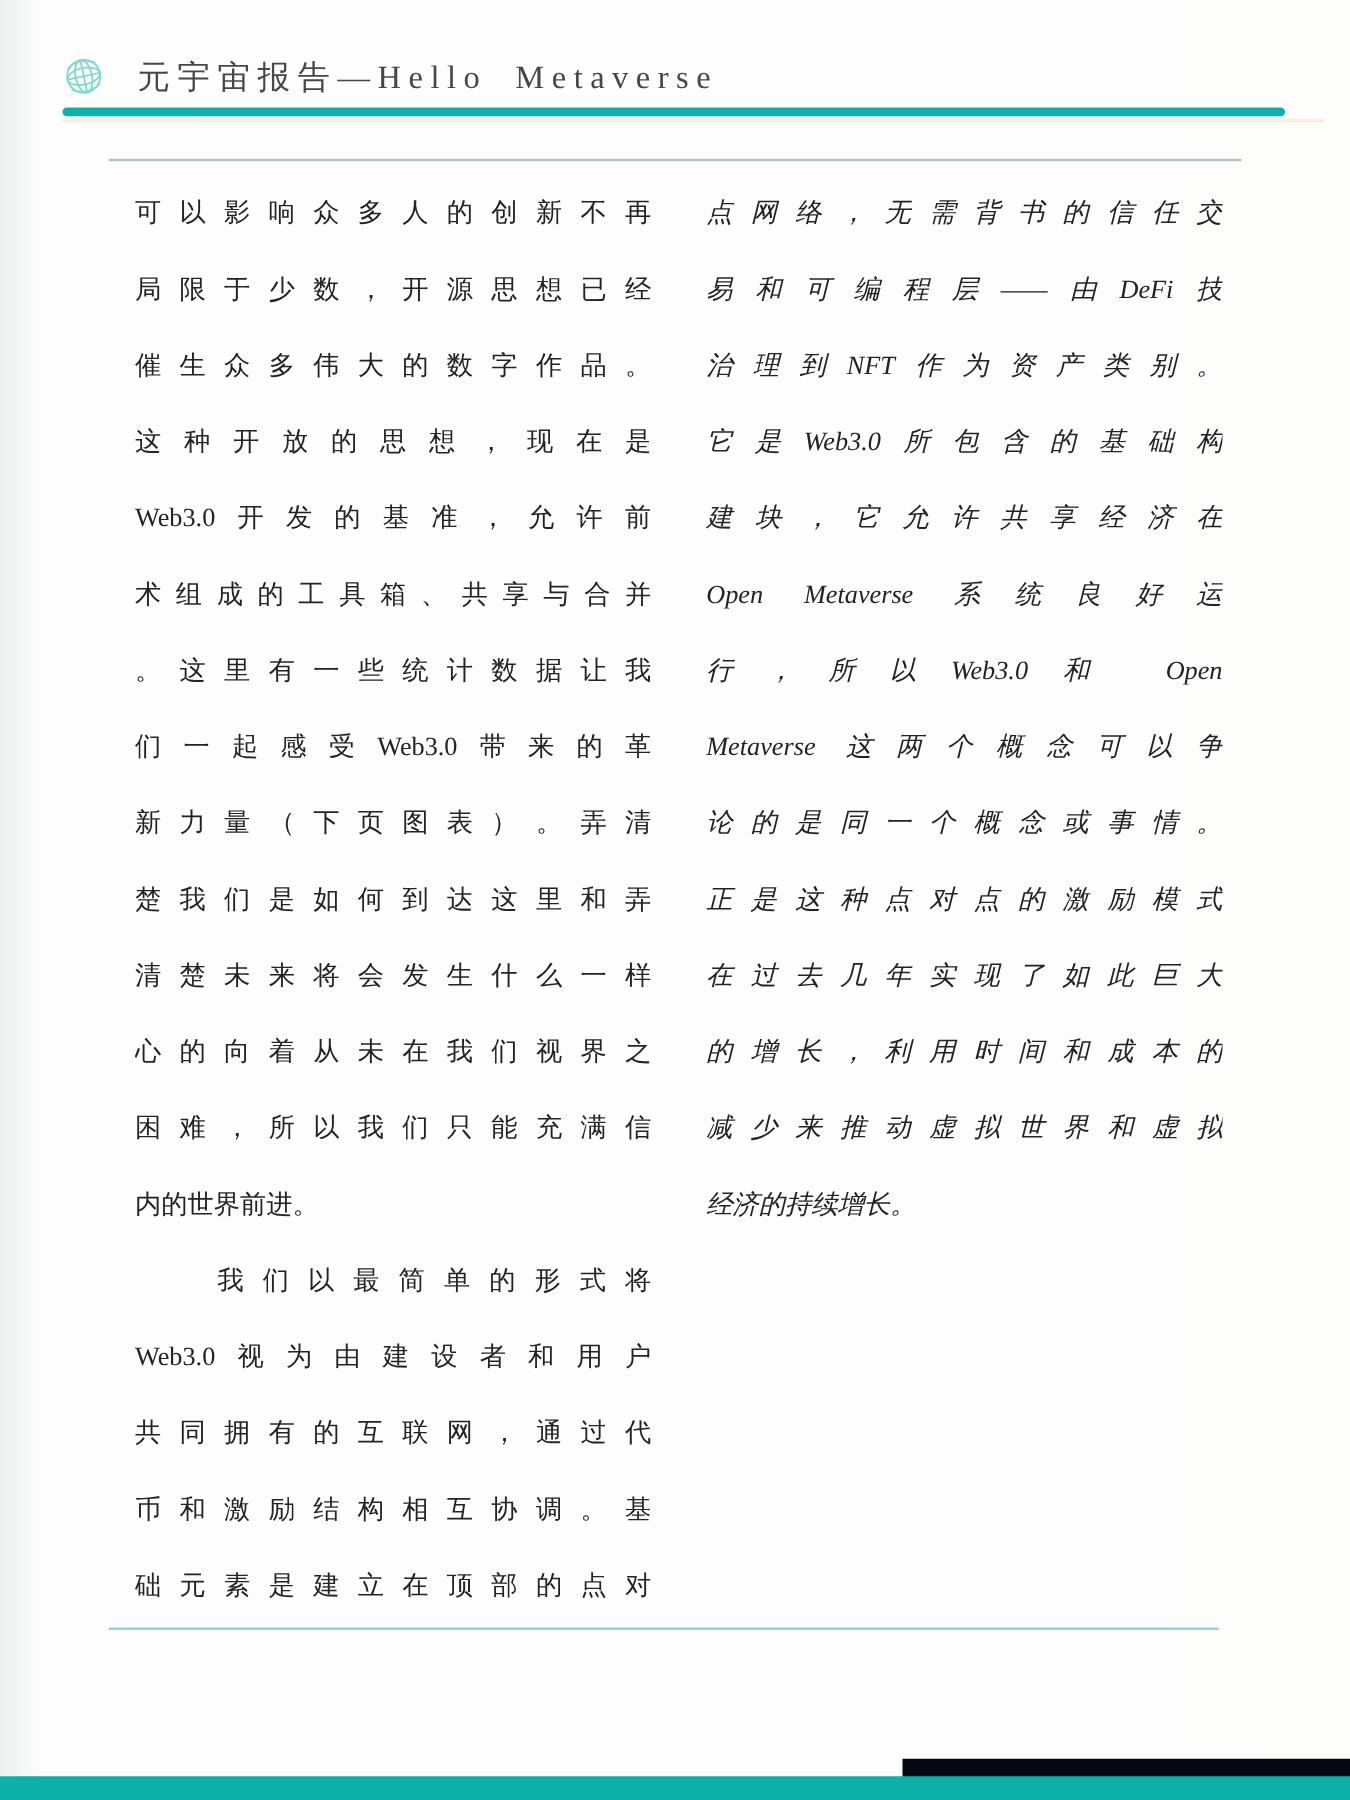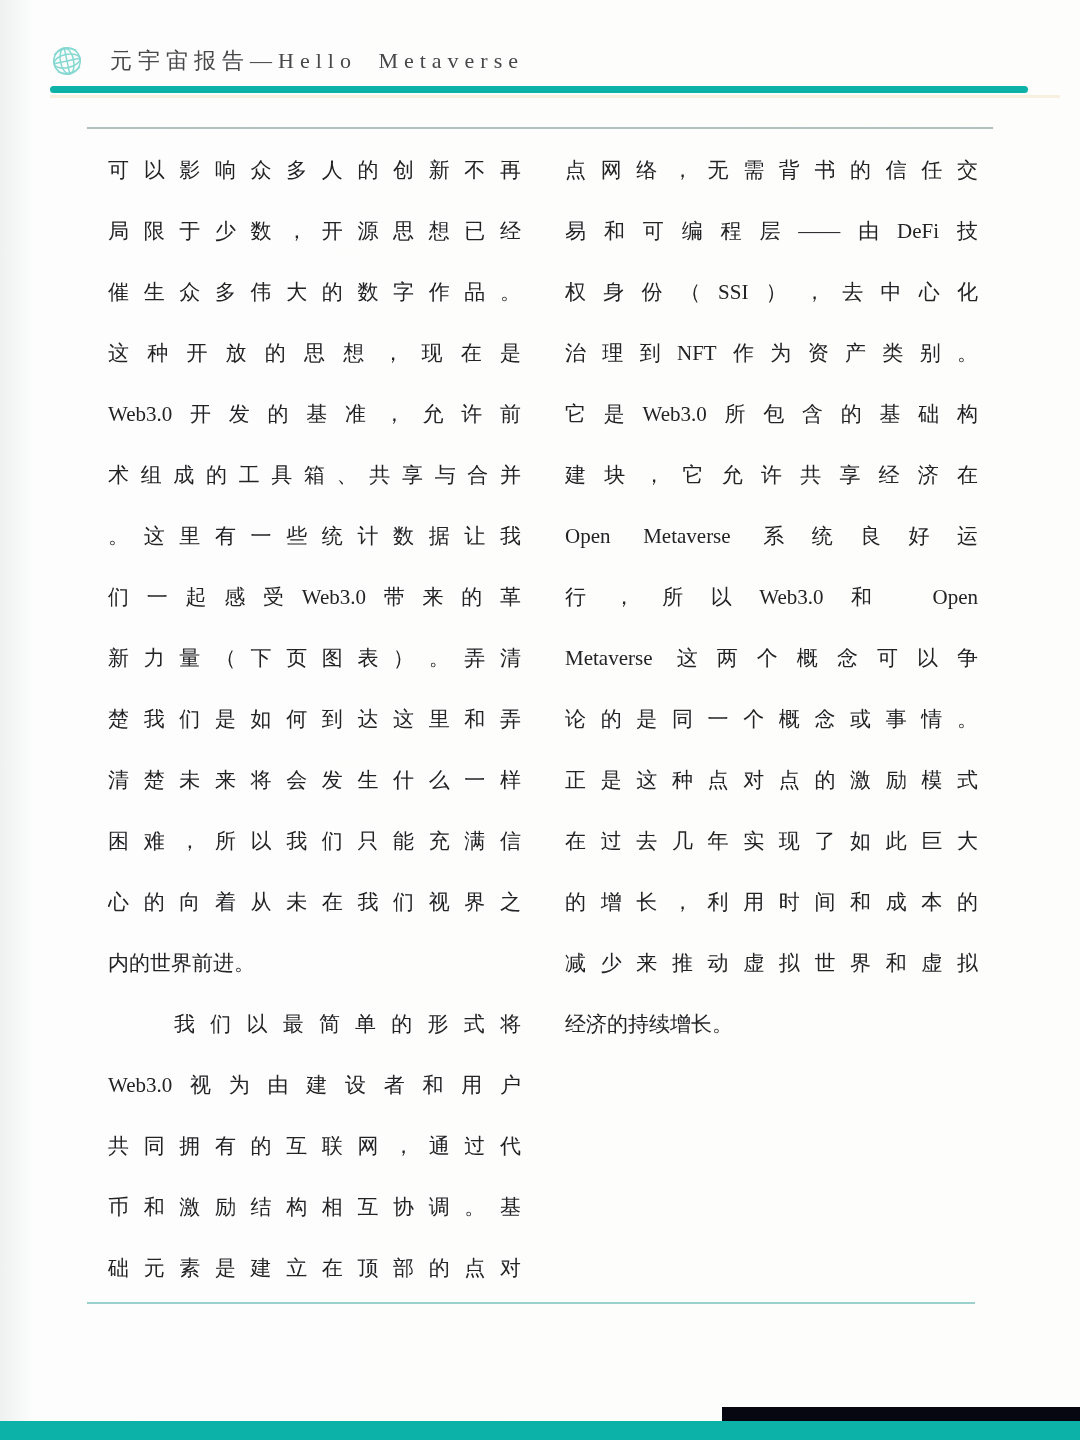--- a/index.html
+++ b/index.html
@@ -13,21 +13,21 @@
   .page { position: absolute; inset: 0; }
 
   
   .header {
     position: absolute; left: 50px; top: 36px; height: 50px;
     display: flex; align-items: center; gap: 26px;
   }
   .logo { width: 34px; height: 38px; display: inline-block; }
   .logo svg { width: 100%; height: 100%; }
   .title {
-    font-size: 22px;
+    font-size: 26px;
     color: #47474a;
     letter-spacing: 6px;
     word-spacing: 10px;
     white-space: nowrap;
   }
 
   
   .rule-thick {
     position: absolute; left: 50px; top: 86px;
     width: 978px; height: 7px; border-radius: 4px;
@@ -46,21 +46,21 @@
   .rule-thin-bottom {
     position: absolute; left: 87px; top: 1302px;
     width: 888px; height: 2px;
     background: var(--rule-teal-light, #9ad1cc);
   }
 
   
   .main { position: absolute; left: 0; top: 140px; width: 1080px; }
   .col { position: absolute; top: 0; width: 413px; }
   .col.left  { left: 108px; }
-  .col.right { left: 565px; }
+  .col.right { left: 565px; font-style: italic; }
   .line {
     height: 61px; line-height: 61px;
     font-size: 21px;
     color: var(--text-ink, #232326);
     text-align: justify;
     text-align-last: justify;
     overflow: hidden;
     white-space: nowrap;
   }
   .line.no-justify { text-align-last: left; }
@@ -111,34 +111,33 @@
         <div class="line">局限于少数，开源思想已经</div>
         <div class="line">催生众多伟大的数字作品。</div>
         <div class="line">这种开放的思想，现在是</div>
         <div class="line">Web3.0开发的基准，允许前</div>
         <div class="line">术组成的工具箱、共享与合并</div>
         <div class="line">。这里有一些统计数据让我</div>
         <div class="line">们一起感受Web3.0带来的革</div>
         <div class="line">新力量（下页图表）。弄清</div>
         <div class="line">楚我们是如何到达这里和弄</div>
         <div class="line">清楚未来将会发生什么一样</div>
+        <div class="line">心的向着从未在我们视界之</div>
         <div class="line">困难，所以我们只能充满信</div>
-        <div class="line">心的向着从未在我们视界之</div>
         <div class="line no-justify">内的世界前进。</div>
         <div class="line indent">我们以最简单的形式将</div>
         <div class="line">Web3.0视为由建设者和用户</div>
         <div class="line">共同拥有的互联网，通过代</div>
         <div class="line">币和激励结构相互协调。基</div>
         <div class="line">础元素是建立在顶部的点对</div>
       </section>
     <section class="col right">
 
     <div class="line">点网络，无需背书的信任交</div>
         <div class="line">易和可编程层——由DeFi技</div>
-        <div class="line">权身份（SSI），去中心化</div>
         <div class="line">治理到NFT作为资产类别。</div>
         <div class="line">它是Web3.0所包含的基础构</div>
         <div class="line">建块，它允许共享经济在</div>
         <div class="line">Open Metaverse 系统良好运</div>
         <div class="line">行，所以Web3.0和 Open</div>
         <div class="line">Metaverse 这两个概念可以争</div>
         <div class="line">论的是同一个概念或事情。</div>
         <div class="line">正是这种点对点的激励模式</div>
         <div class="line">在过去几年实现了如此巨大</div>
         <div class="line">的增长，利用时间和成本的</div>

